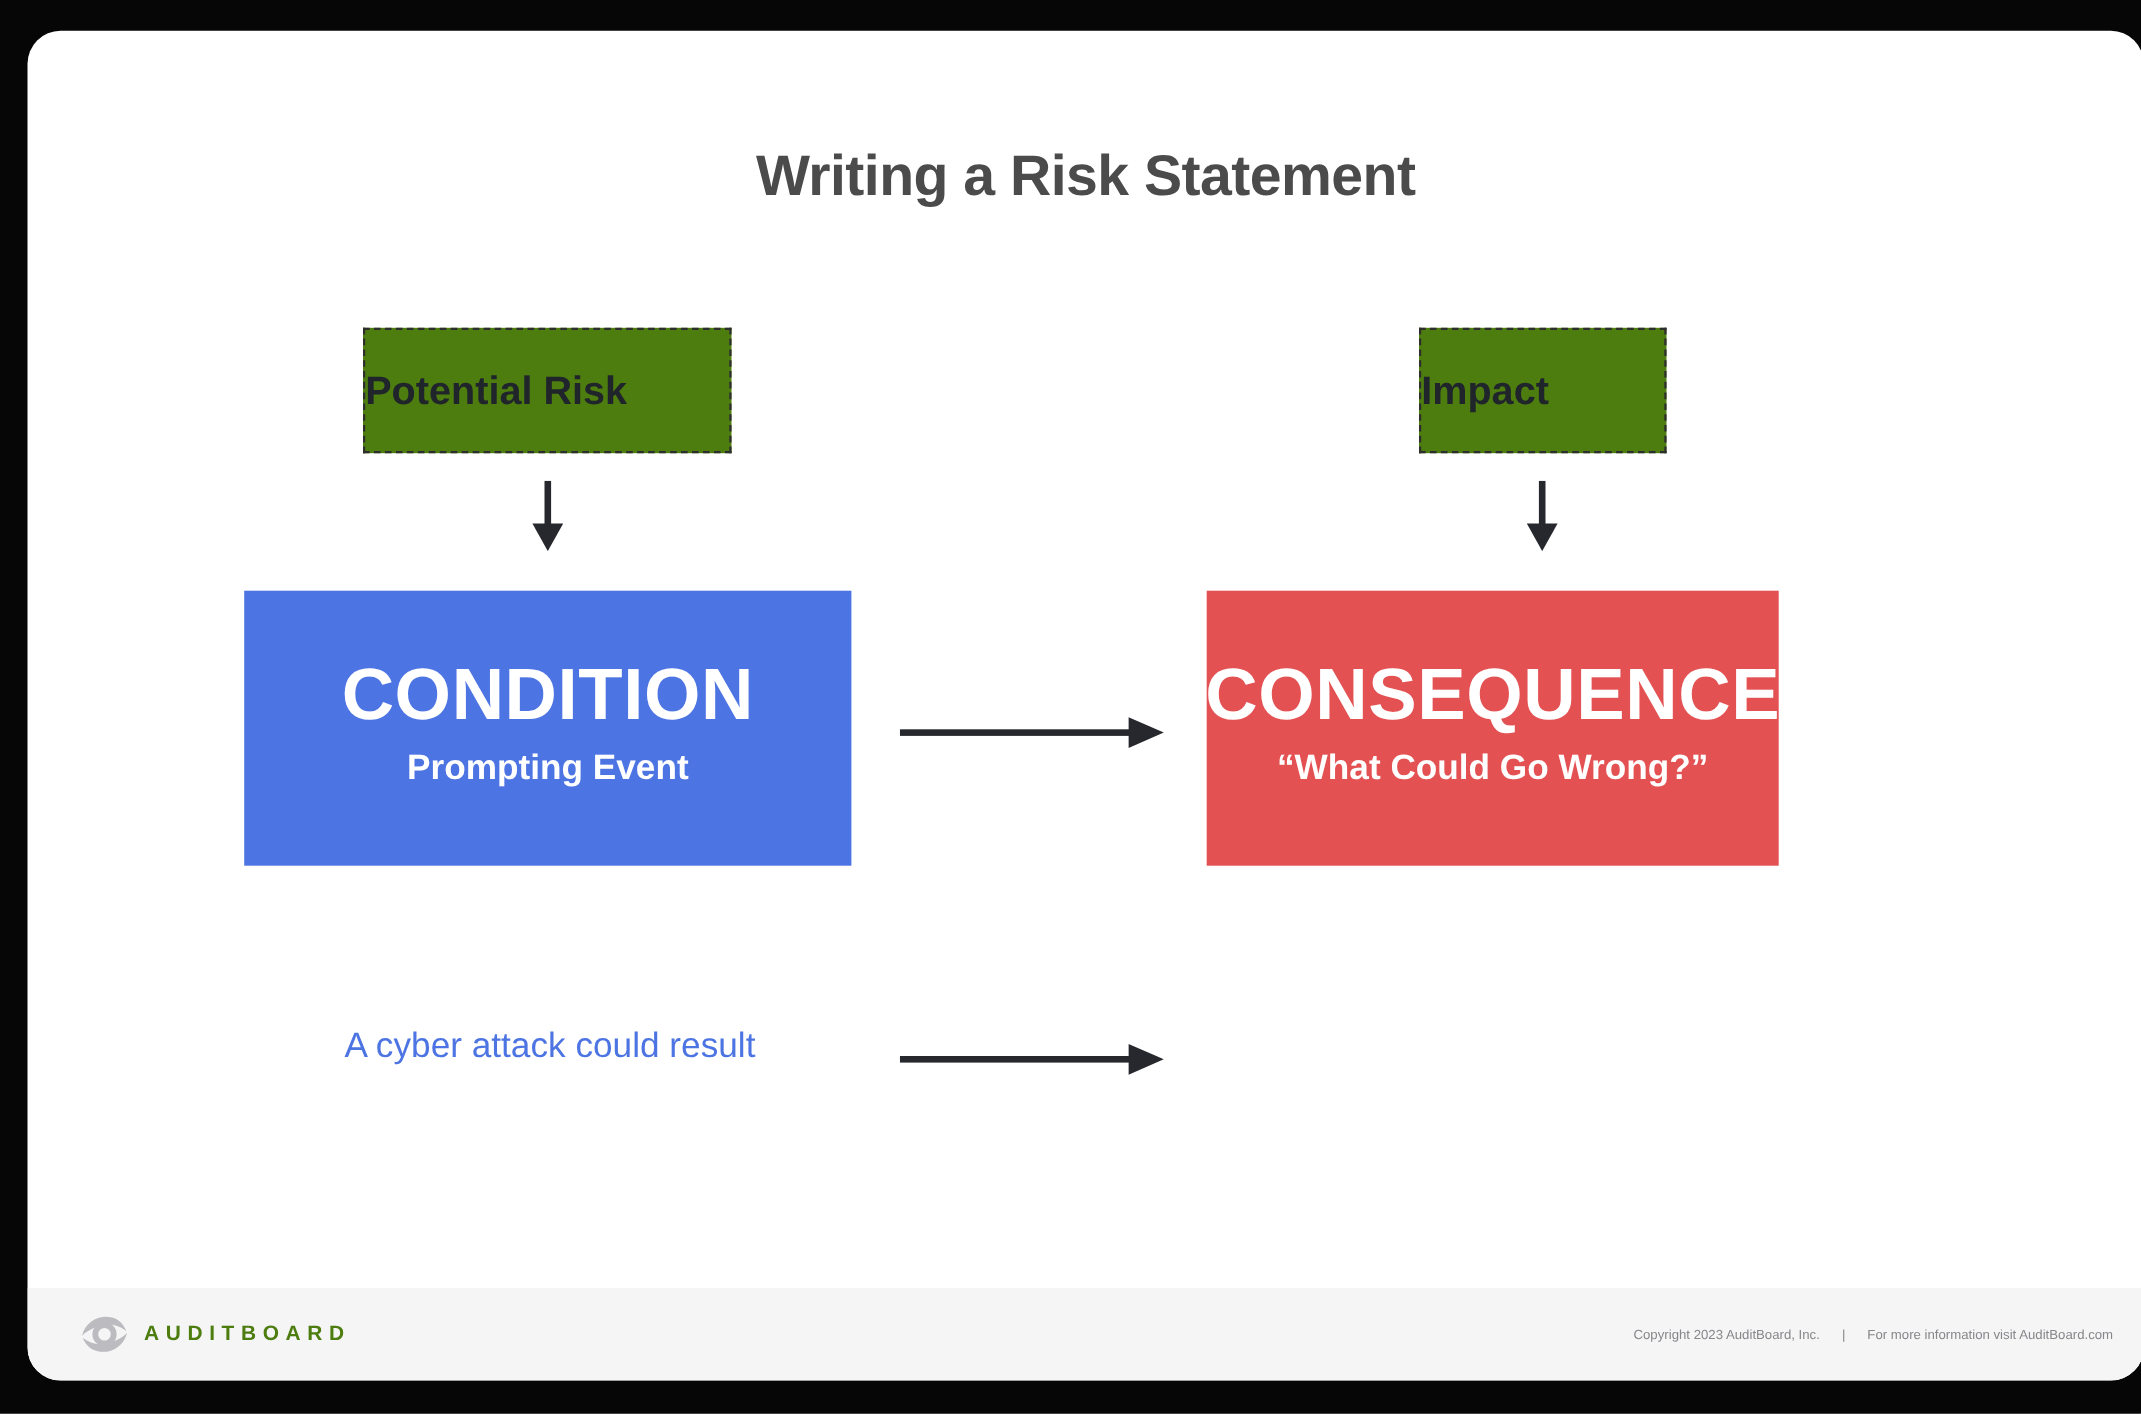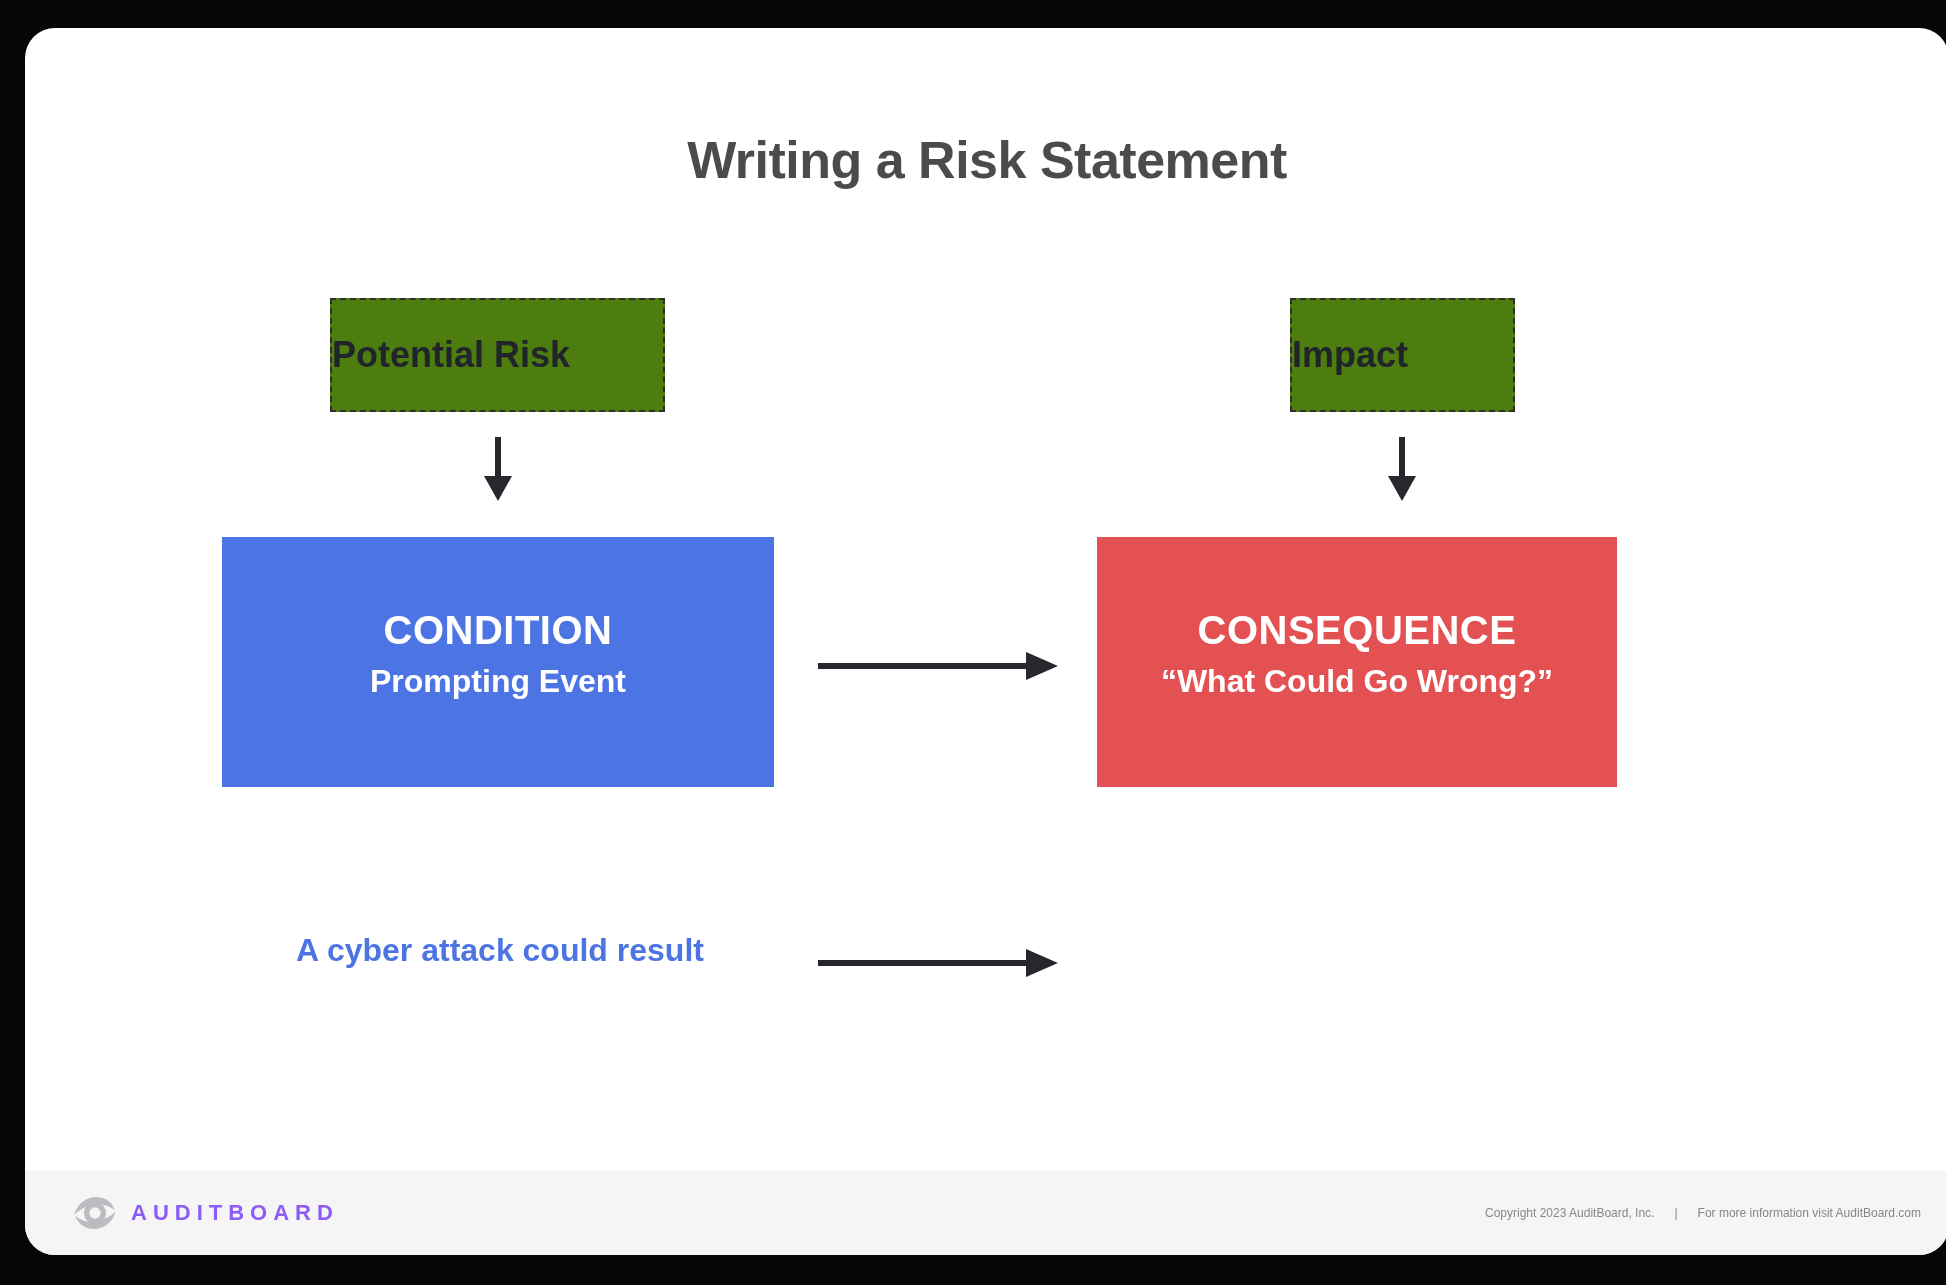--- a/index.html
+++ b/index.html
@@ -59,39 +59,39 @@
     display: flex;
     flex-direction: column;
     align-items: center;
     justify-content: center;
     padding-bottom: 16px;
     box-sizing: border-box;
     color: #ffffff;
     text-align: center;
   }
   .solid-box .box-title {
-    font-size: 40px;
+    font-size: 66px;
     font-weight: 700;
     letter-spacing: 0.5px;
   }
   .solid-box .box-subtitle {
     margin-top: 10px;
     font-size: 32px;
     font-weight: 700;
     text-align: right;
   }
   .solid-box.condition   { left: 197px;  top: 509px; width: 552px; height: 250px; background: #4d74e3; }
   .solid-box.consequence { left: 1072px; top: 509px; width: 520px; height: 250px; background: #e45152; }
 
   .example {
     position: absolute;
     top: 898px;
     text-align: center;
     font-size: 32px;
-    font-weight: 700;
+    font-weight: 400;
     line-height: 48px;
   }
   .example.condition-example   { left: 195px;  width: 560px; color: #4d74e3; }
   .example.consequence-example { left: 1071px; width: 620px; color: #e45152; }
 
   .footer {
     position: absolute;
     left: 0;
     right: 0;
     bottom: 0;
@@ -102,24 +102,24 @@
     justify-content: space-between;
     padding: 0 28px 0 48px;
     box-sizing: border-box;
   }
   .logo-block {
     display: flex;
     align-items: center;
     gap: 14px;
   }
   .logo-text {
-    font-size: 22px;
+    font-size: 19px;
     font-weight: 700;
     letter-spacing: 6px;
-    color: #8b5cf6;
+    color: #4d7c0f;
   }
   .copyright-block {
     display: flex;
     align-items: center;
     gap: 20px;
     font-size: 12px;
     color: #87878b;
   }
 </style>
 </head>

